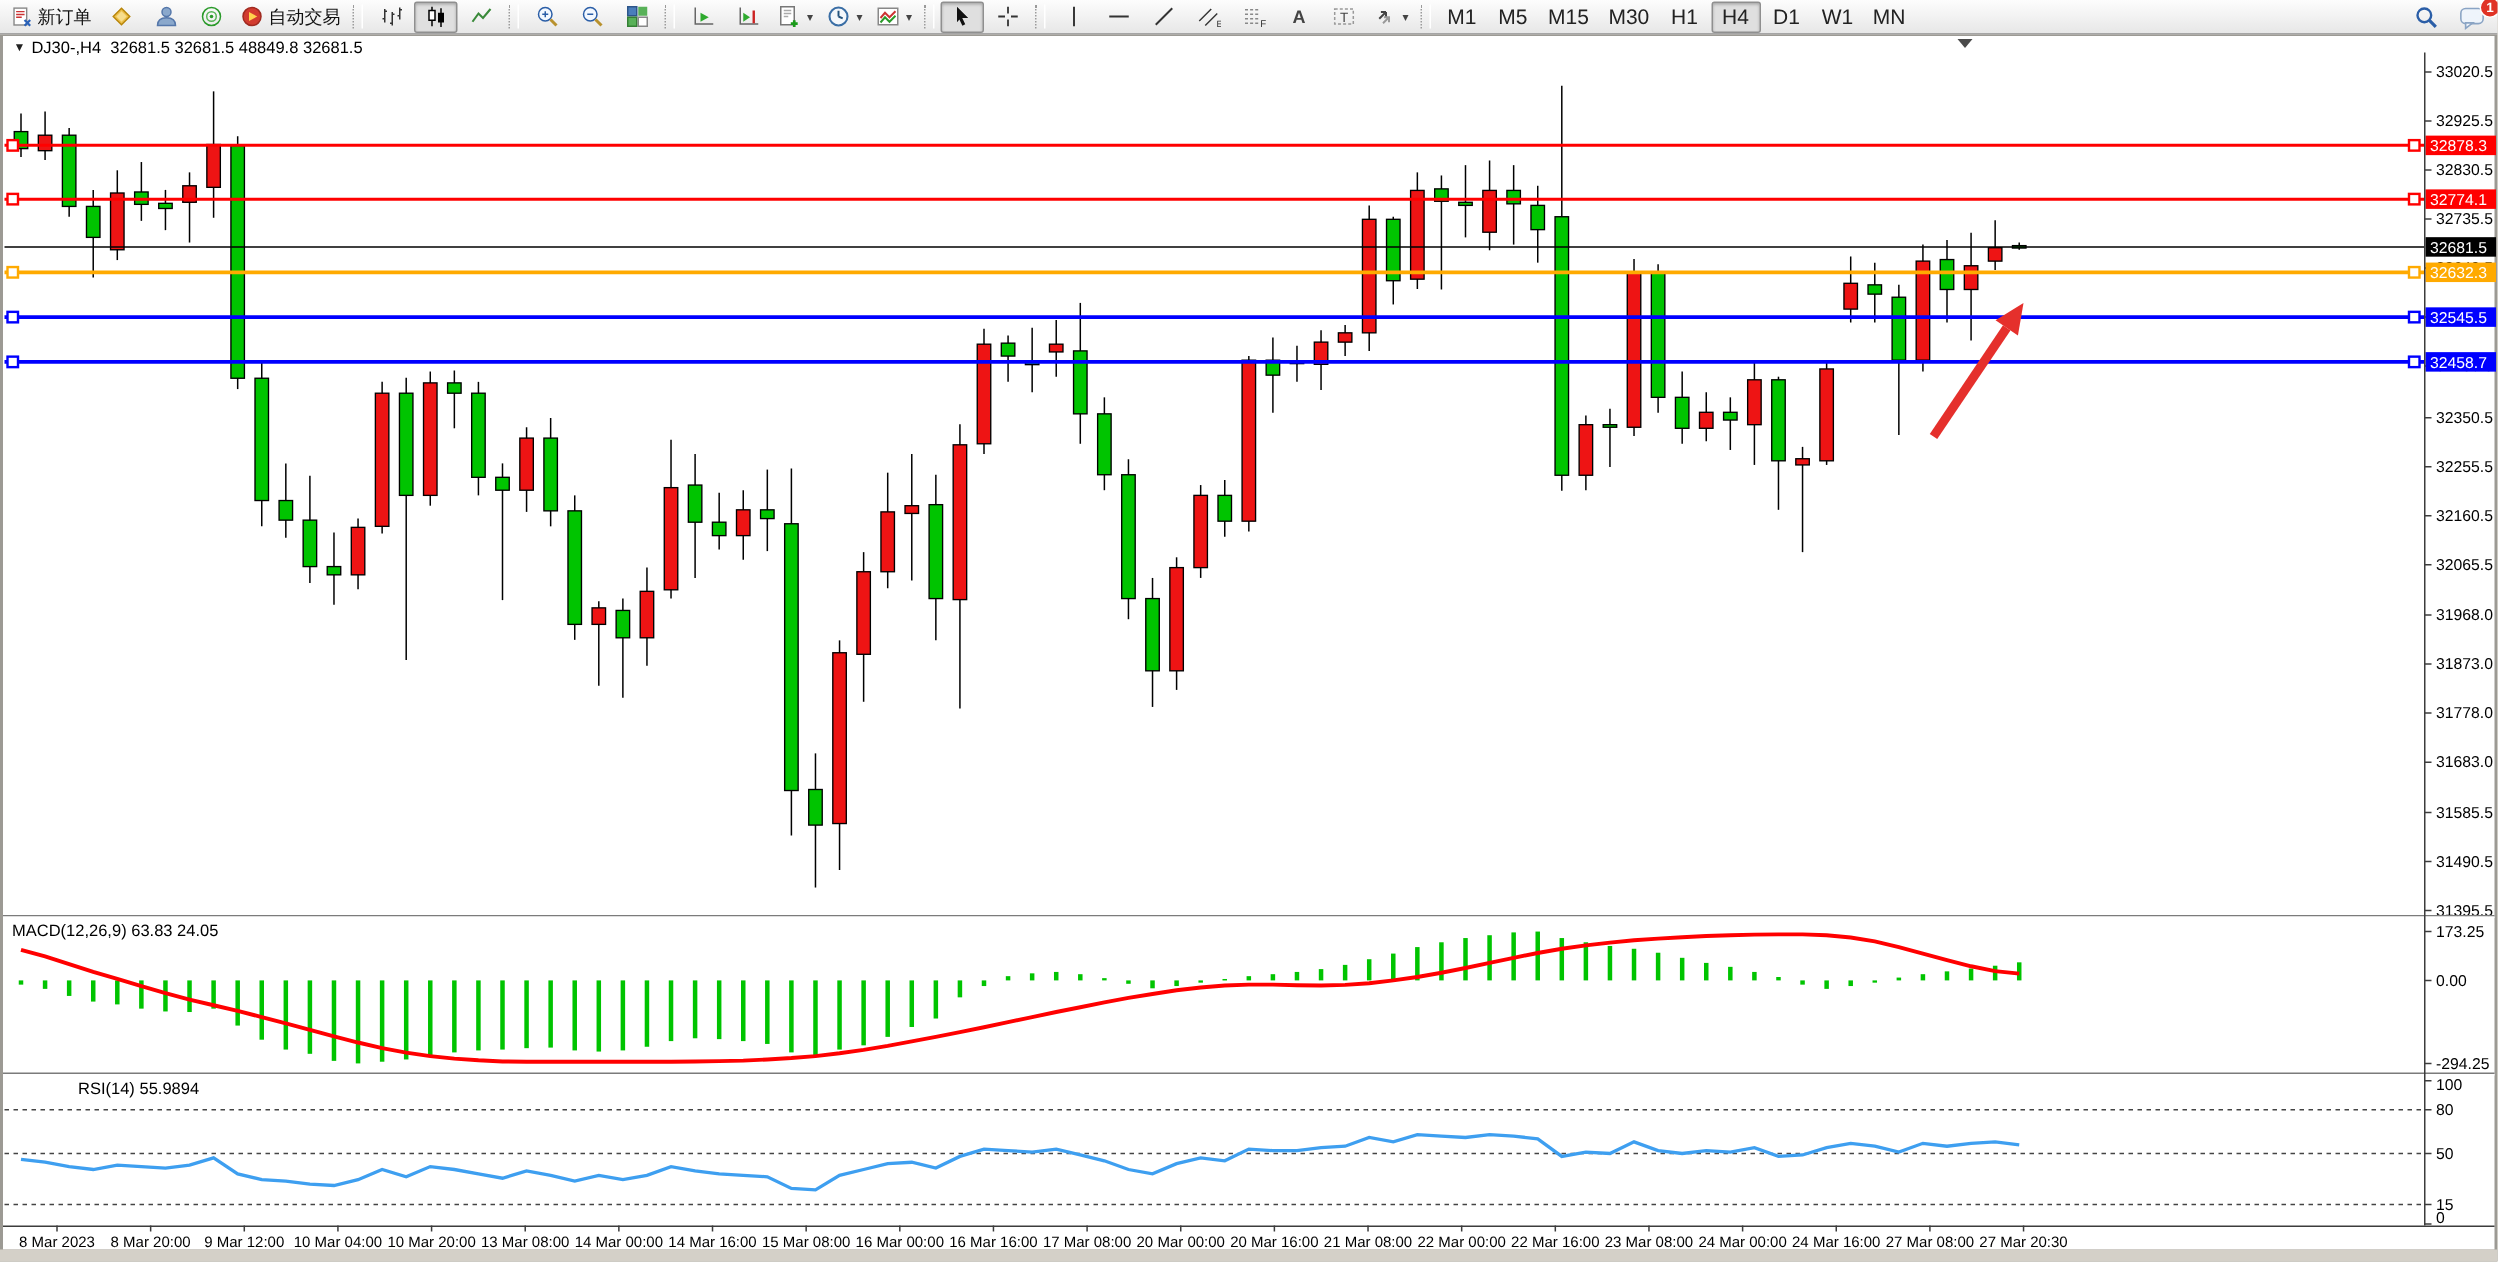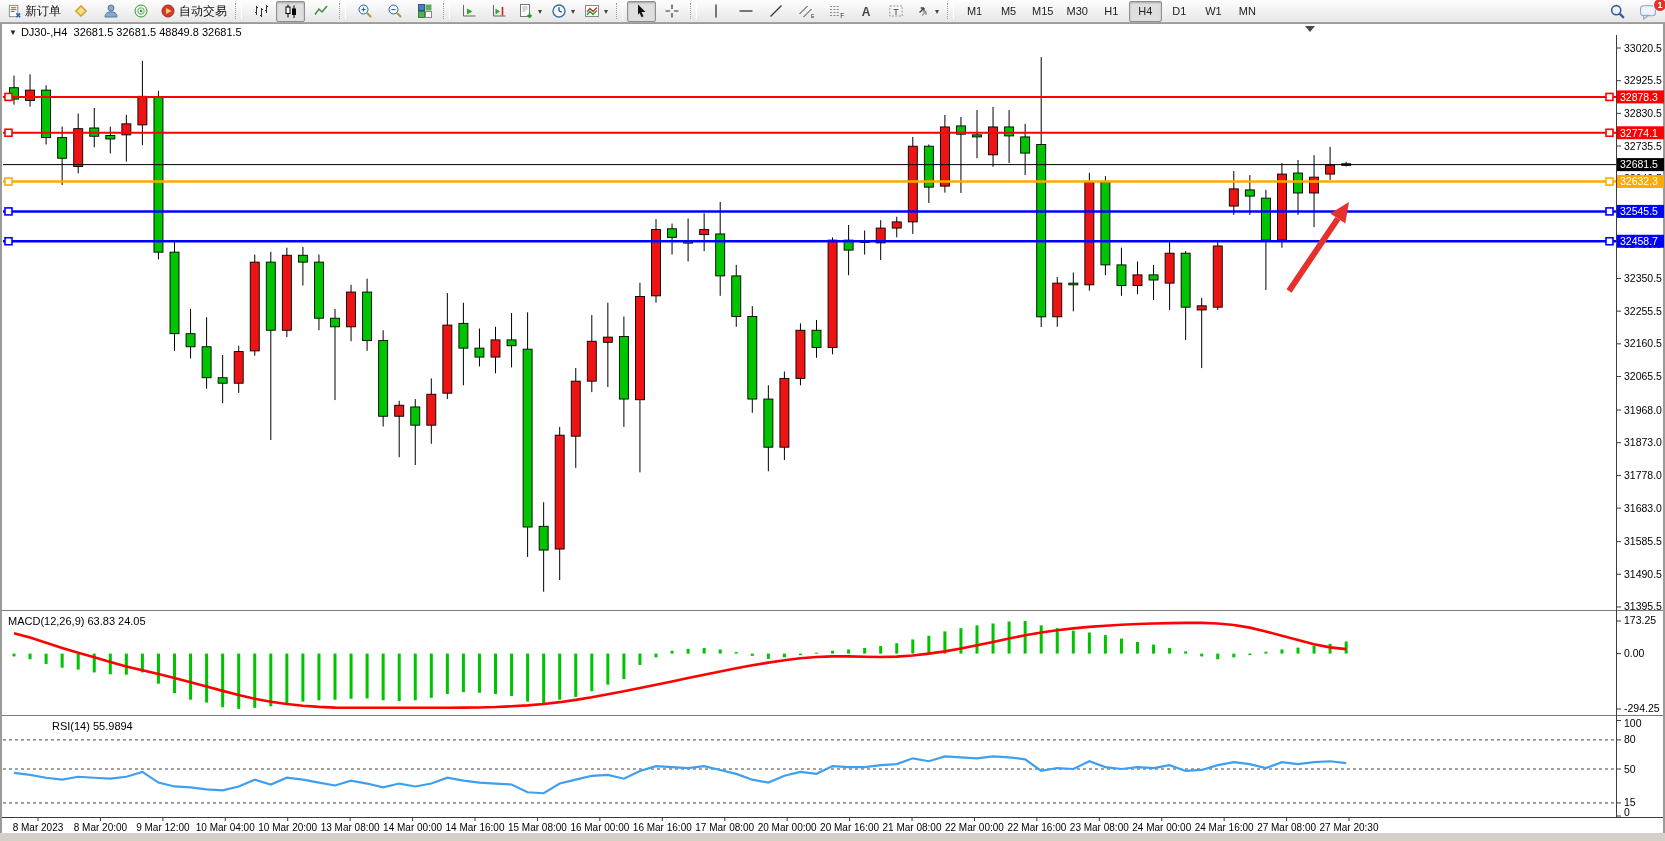--- a/index.html
+++ b/index.html
@@ -6,21 +6,21 @@
     font-family:"Liberation Sans",sans-serif;-webkit-font-smoothing:antialiased;}
   #stage{position:relative;width:1665px;height:841px;}
   
   .toolbar{position:absolute;top:0;left:0;right:0;height:22px;background:linear-gradient(#fdfdfd,#e7e7e7);
     border-bottom:1px solid #a5a5a5;display:flex;align-items:center;padding:0 3px;gap:1px;font-size:12px;color:#111;z-index:5;}
   .tbtn{height:19px;min-width:21px;display:flex;align-items:center;justify-content:center;gap:3px;
     padding:0 3px;border:1px solid transparent;border-radius:2px;white-space:nowrap;}
   .tbtn.active{background:#dfdfdf;border-color:#8f8f8f;box-shadow:inset 0 1px 2px rgba(0,0,0,.25);}
   .tbtn svg{display:block;}
   .sep{width:5px;height:16px;border-left:1px dotted #9b9b9b;border-right:1px solid #fff;margin:0 3px;}
-  .tf{font-size:11px;padding:0 5px;color:#222;}
+  .tf{font-size:14px;padding:0 5px;color:#222;}
   .drop::after{content:"▾";font-size:8px;color:#444;margin-left:1px;}
   .spacer{flex:1;}
   .chat-wrap{position:relative;}
   .badge{position:absolute;top:-4px;right:-6px;background:#e03326;color:#fff;border-radius:50%;
     width:12px;height:12px;font-size:9px;line-height:12px;text-align:center;font-weight:bold;border:1px solid #fff;}
   
   .symbol-bar{position:absolute;top:26px;left:9px;font-size:11px;color:#000;z-index:3;white-space:pre;}
   .symbol-bar .arr{font-size:8px;vertical-align:1px;margin-right:4px;color:#222;}
   .pane-label{position:absolute;left:8px;font-size:11px;color:#000;z-index:3;white-space:pre;}
   #macd-label{top:615px;}

